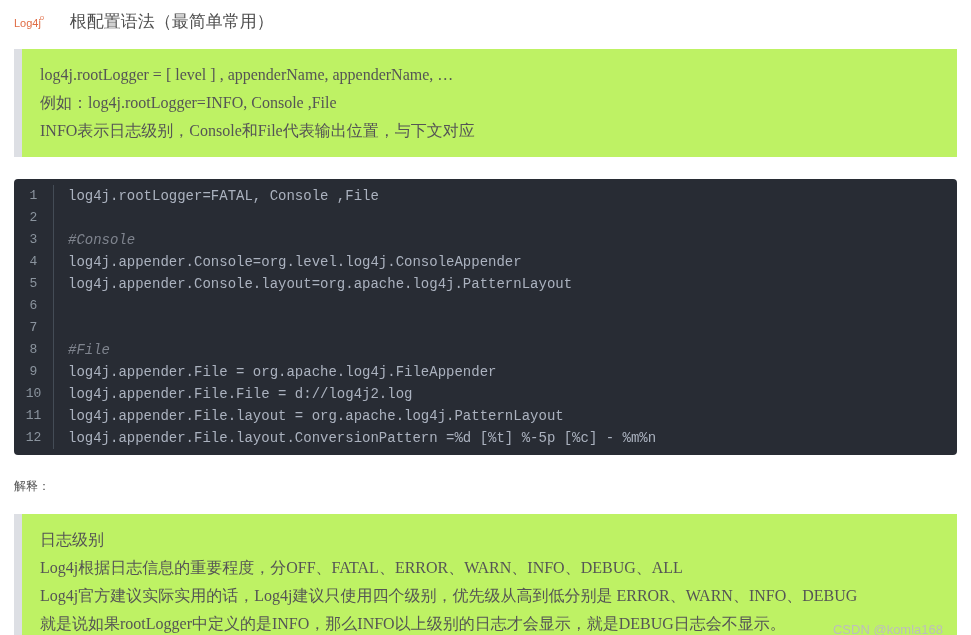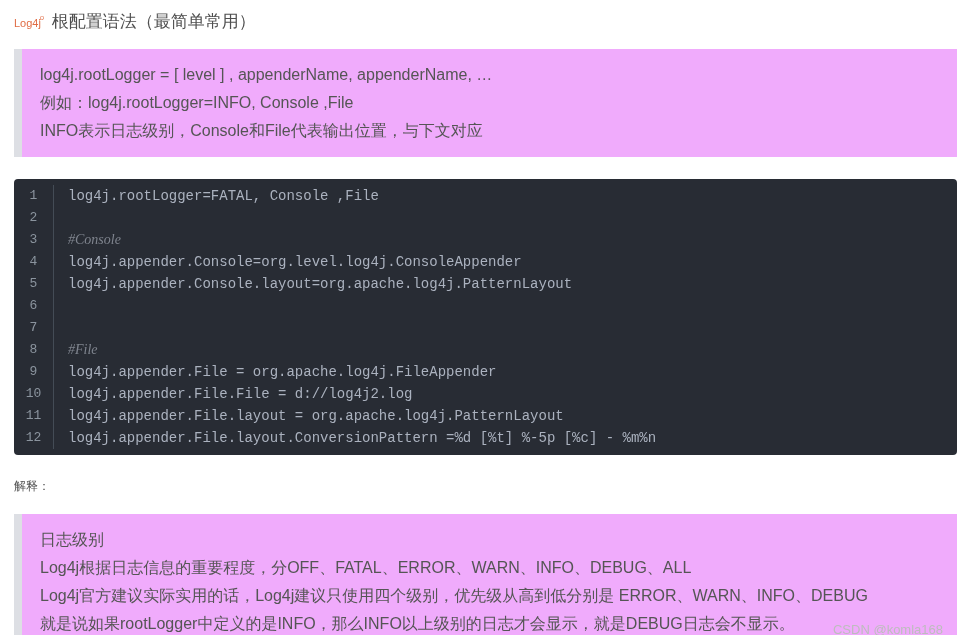--- a/index.html
+++ b/index.html
@@ -8,30 +8,31 @@
       background: #fff;
       color: #4f4f4f;
       width: 971px;
       padding: 8px 14px 12px 14px;
       font-size: 16px;
       line-height: 1.6;
     }
     .title-row { margin-bottom: 14px; }
     .log4j-text { color: #e06c44; font-size: 11px; }
     .search-icon { color: #e06c44; font-size: 11px; vertical-align: super; margin-left: -2px; }
-    .title-rest { color: #4f4f4f; font-size: 17px; margin-left: 2px; }
+    .title-rest { color: #4f4f4f; font-size: 17px; margin-left: 20px; }
 
     .blockquote {
       border-left: 8px solid #dddfe4;
-      background: #f0abfc;
+      background: #bef264;
       padding: 12px 18px;
       color: #555;
       font-size: 16px;
       line-height: 1.75;
       margin-bottom: 22px;
+      font-family: Liberation Serif, serif;
     }
 
     .code-block {
       background: #282c34;
       color: #abb2bf;
       font-family: "Consolas", "Monaco", "Courier New", monospace;
       font-size: 14px;
       line-height: 22px;
       border-radius: 4px;
       padding: 6px 0;
@@ -48,21 +49,21 @@
       color: #8b949e;
       border-right: 1px solid #444c56;
       flex-shrink: 0;
       user-select: none;
       font-size: 13px;
     }
     .line-content {
       padding-left: 14px;
       white-space: pre;
     }
-    .comment-line .line-content { color: #7f848e; font-style: italic; font-family: Liberation Serif, serif; }
+    .comment-line .line-content { color: #7f848e; font-style: italic; }
 
     .explain-label {
       color: #555;
       font-size: 12px;
       margin-bottom: 18px;
     }
 
     .watermark {
       position: absolute;
       right: 14px;

